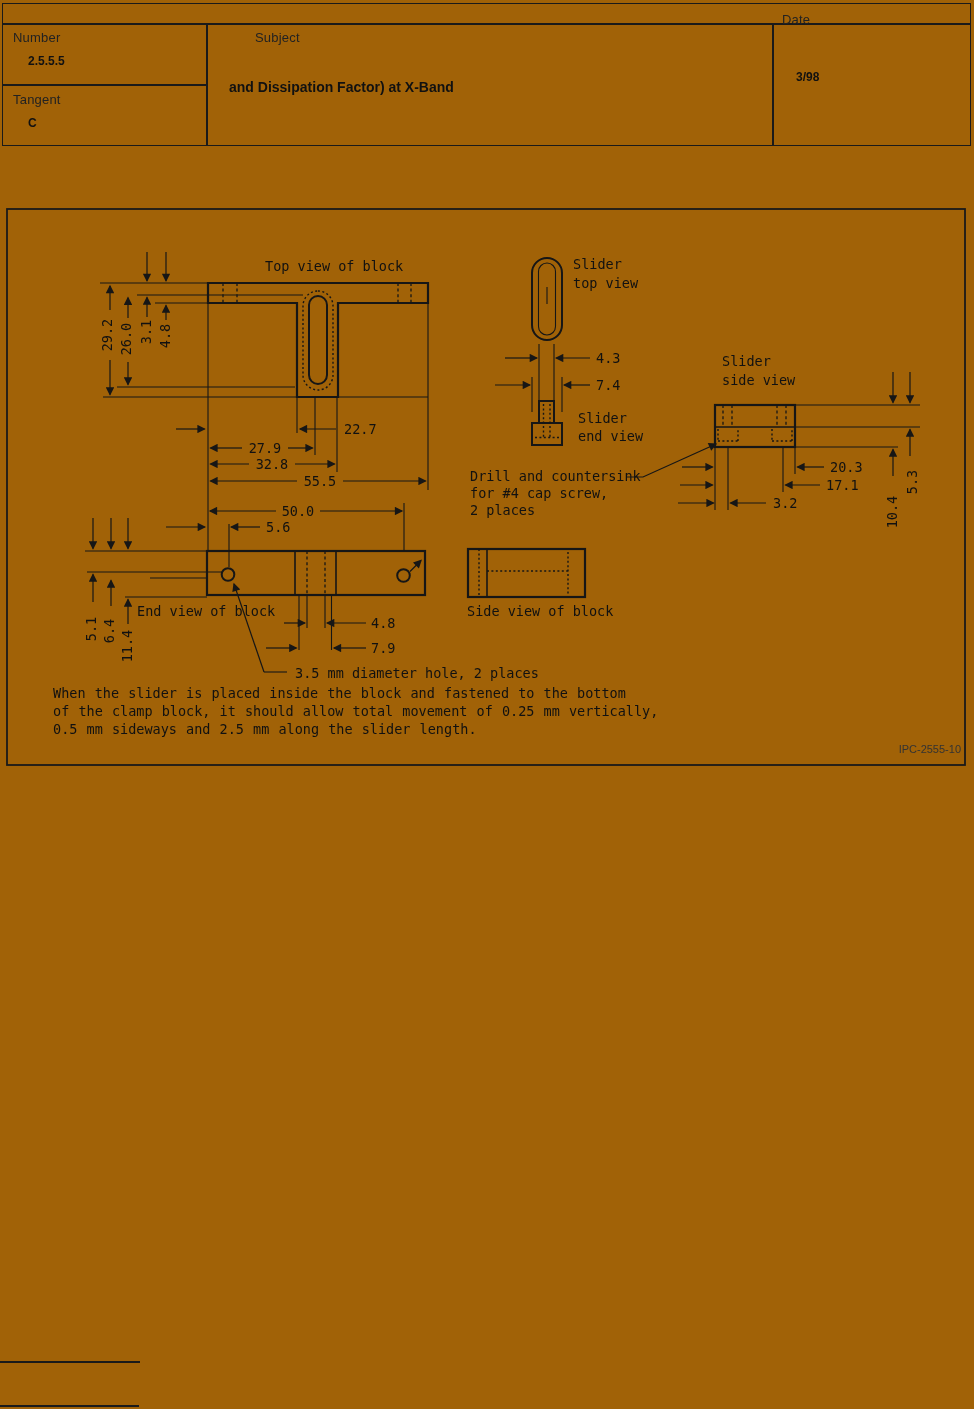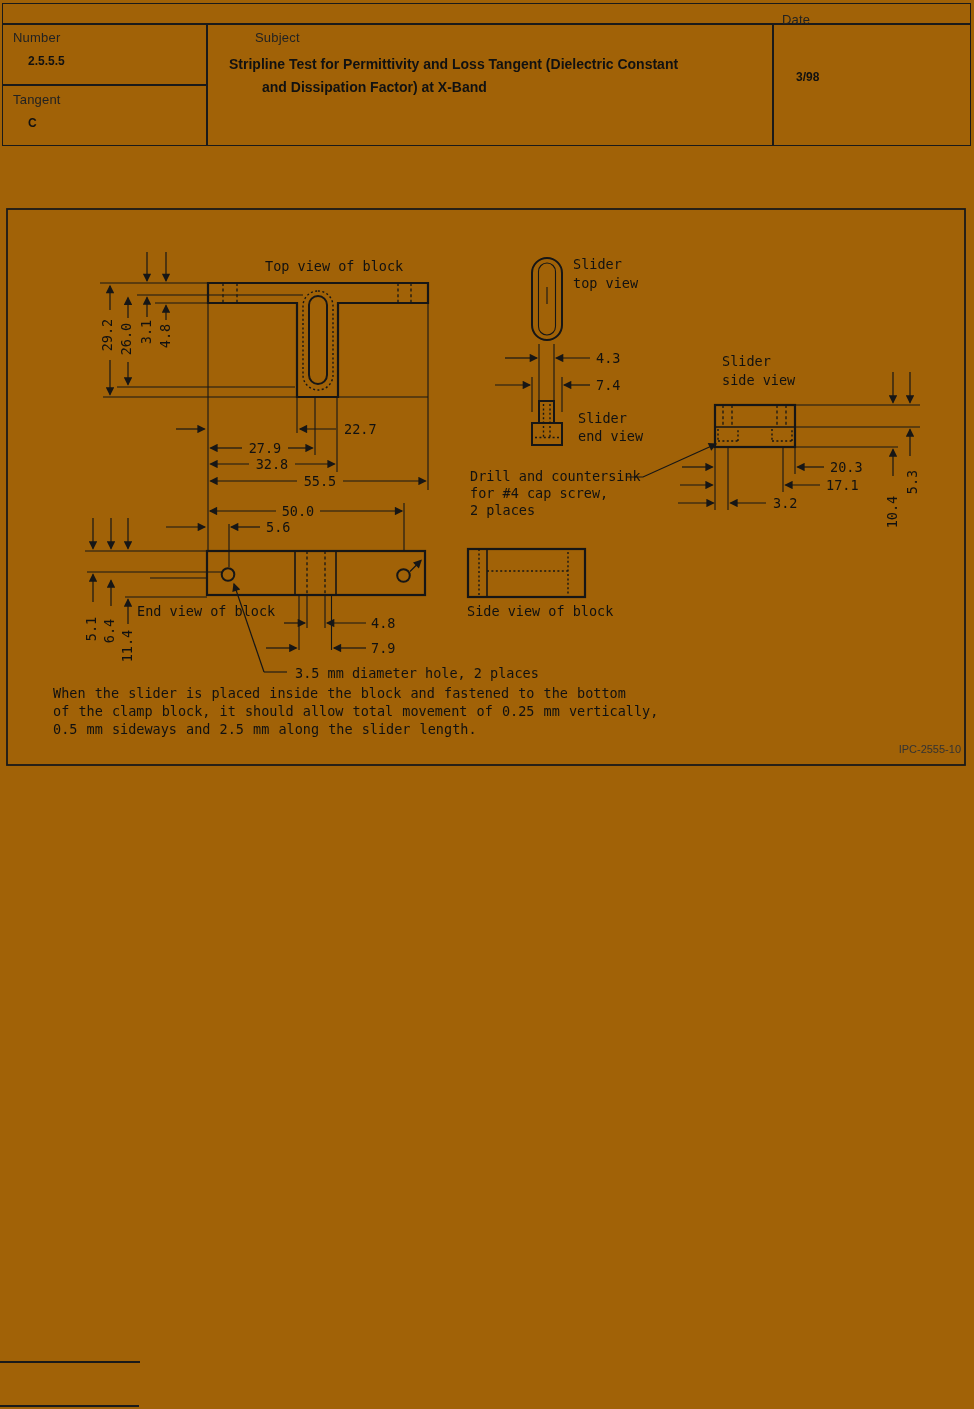--- a/index.html
+++ b/index.html
@@ -39,22 +39,21 @@
     <div class="abs vline" style="left:203px; top:19px; height:122px;"></div>
     <div class="abs vline" style="left:769px; top:19px; height:122px;"></div>
     <div class="abs hline" style="left:0; top:80px; width:203px;"></div>
 
     <div class="abs hdr-label" style="left:10px; top:26px;">Number</div>
     <div class="abs hdr-value" style="left:25px; top:50px;">2.5.5.5</div>
     <div class="abs hdr-label" style="left:10px; top:88px;">Tangent</div>
     <div class="abs hdr-value" style="left:25px; top:112px;">C</div>
 
     <div class="abs hdr-label" style="left:210px; top:26px;margin-left:42px;">Subject</div>
-    <div class="abs hdr-title" style="left:226px; top:49px;">Stripline Test for Permittivity and Loss Tangent (Dielectric Constant</div>
-    <div class="abs hdr-title" style="left:226px; top:72px;margin-left:33px;">and Dissipation Factor) at X-Band</div>
+    <div class="abs hdr-title" style="left:226px; top:72px;">and Dissipation Factor) at X-Band</div>
 
     <div class="abs hdr-label" style="left:779px; top:8px;">Date</div>
     <div class="abs hdr-value" style="left:793px; top:50px;margin-top:16px;">3/98</div>
   </div>
 
   <svg class="abs" style="left:6px; top:208px;" width="961" height="559" viewBox="6 208 961 559">
     <defs>
       <marker id="ar" viewBox="0 0 10 10" refX="8.5" refY="5" markerWidth="10" markerHeight="7" orient="auto-start-reverse">
         <path d="M0 0 L10 5 L0 10 z" fill="#161616"></path>
       </marker>

